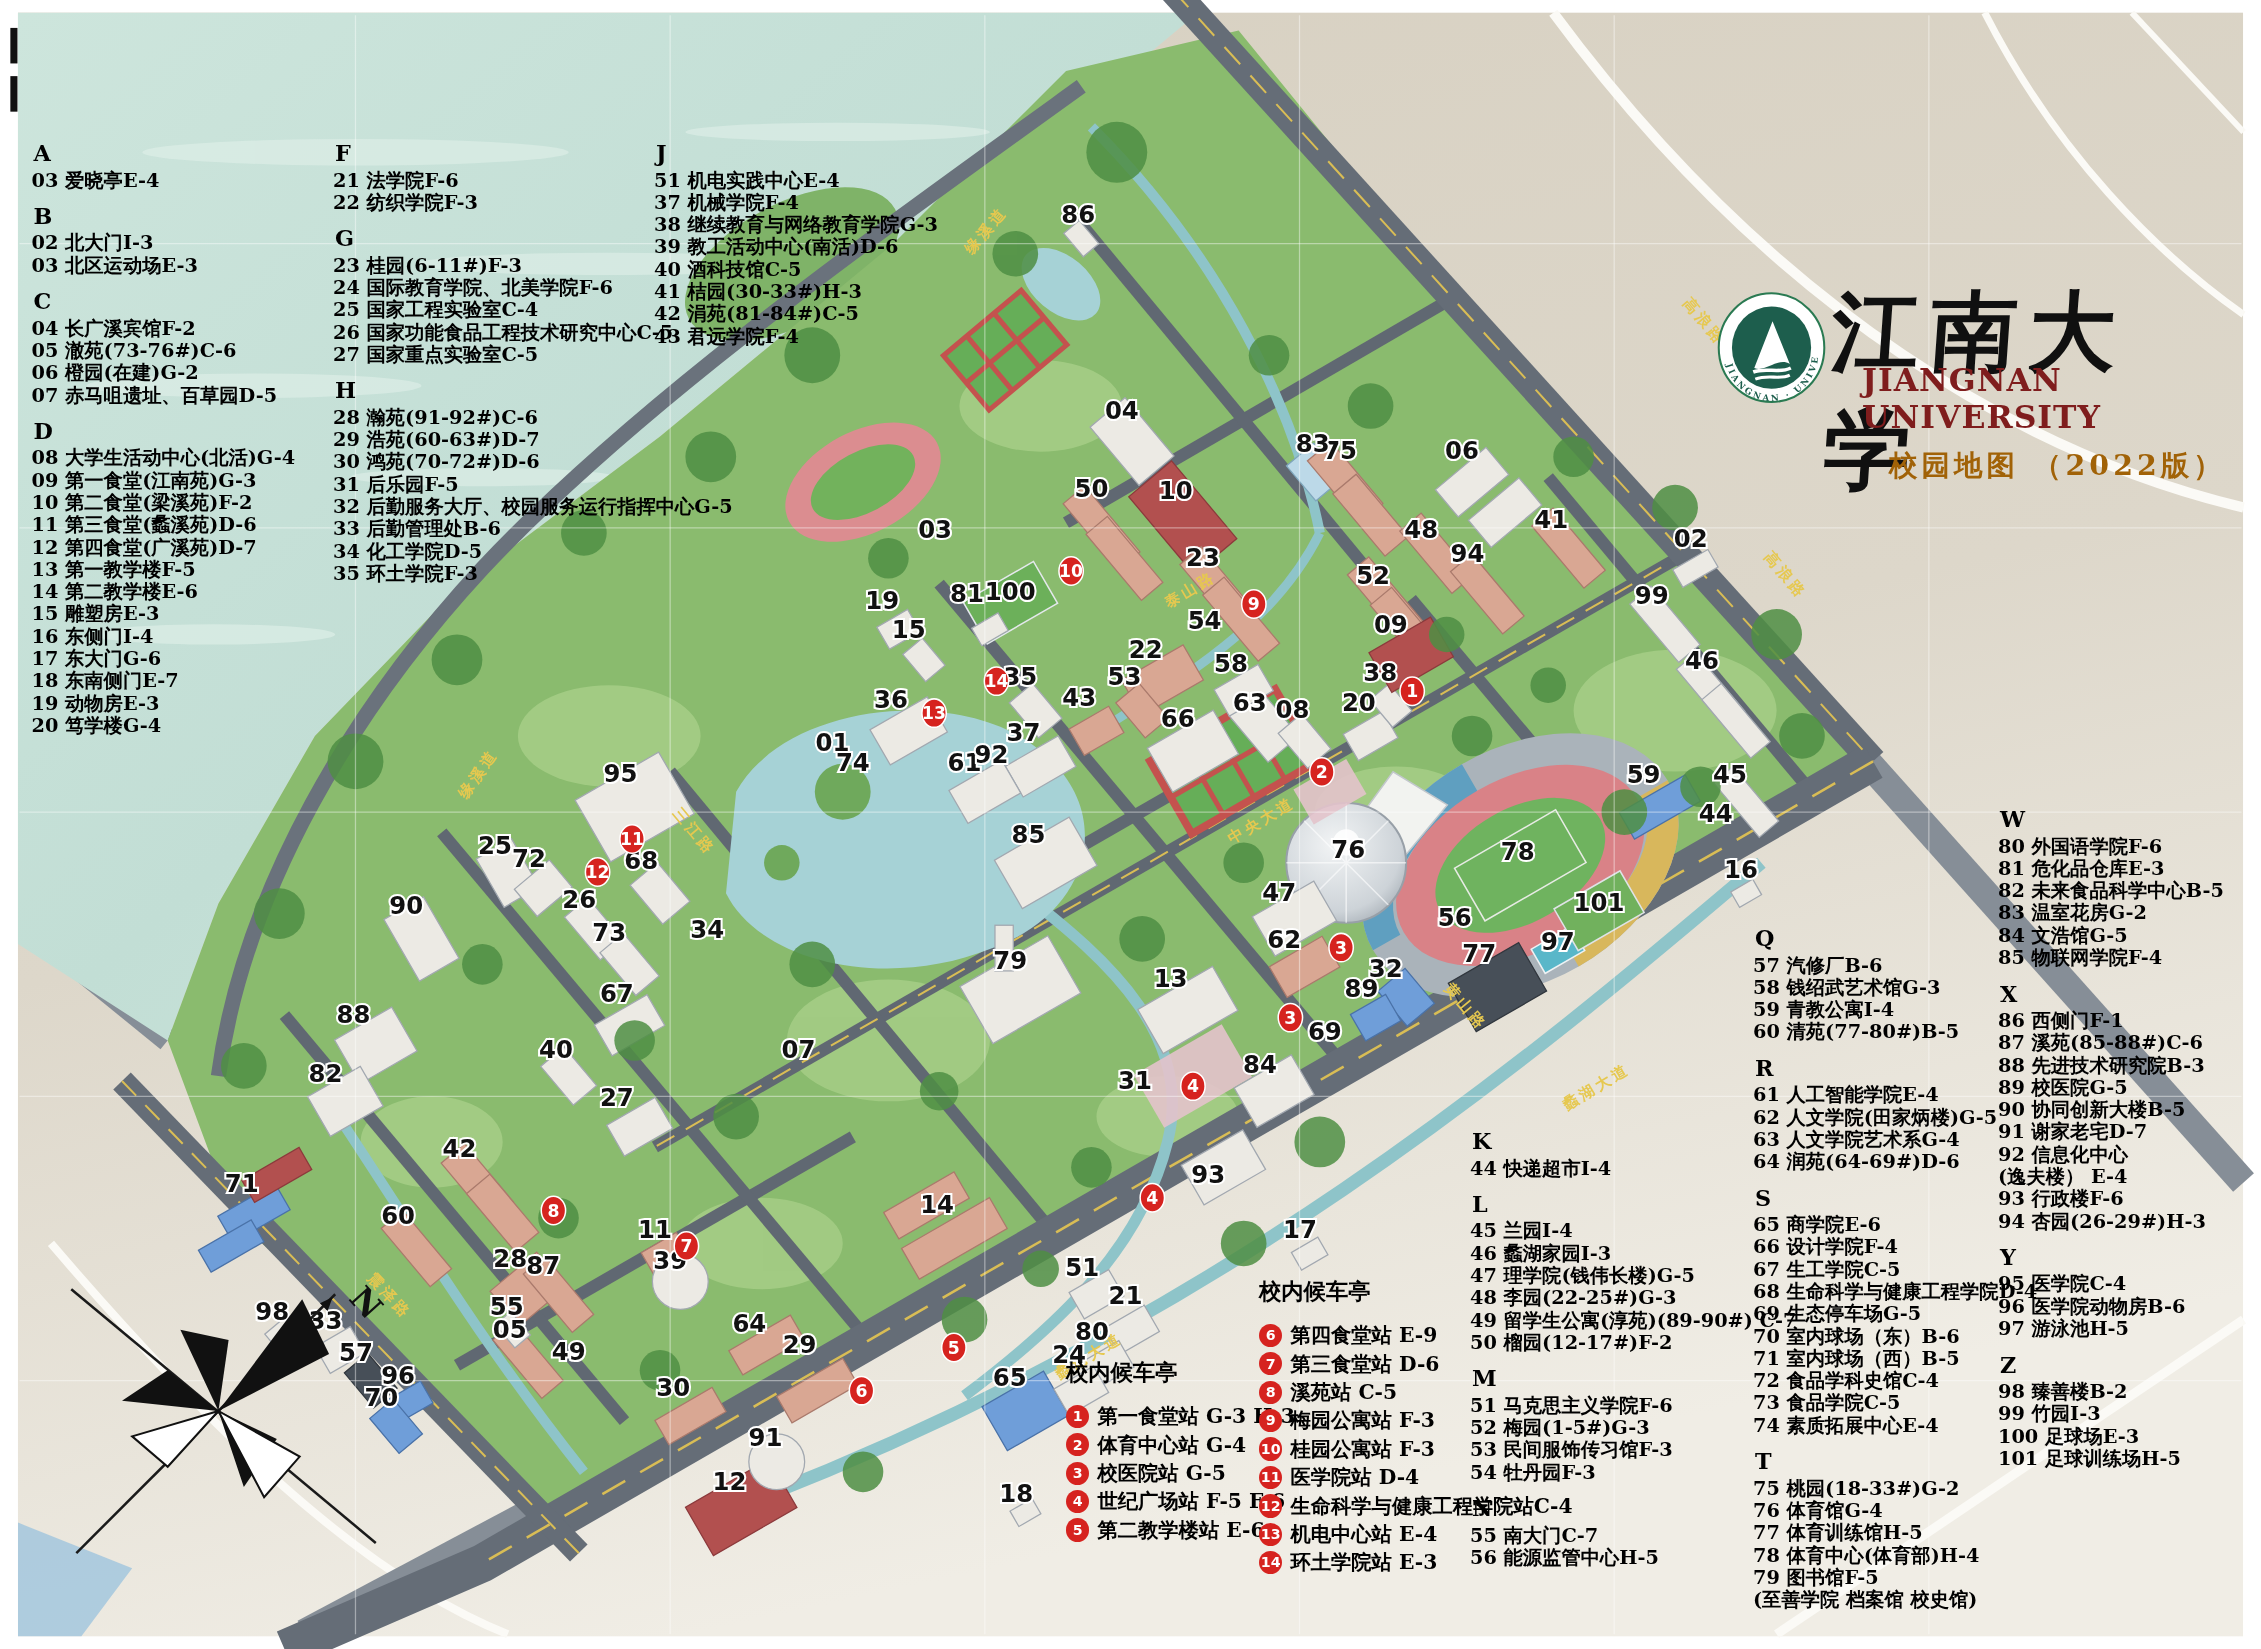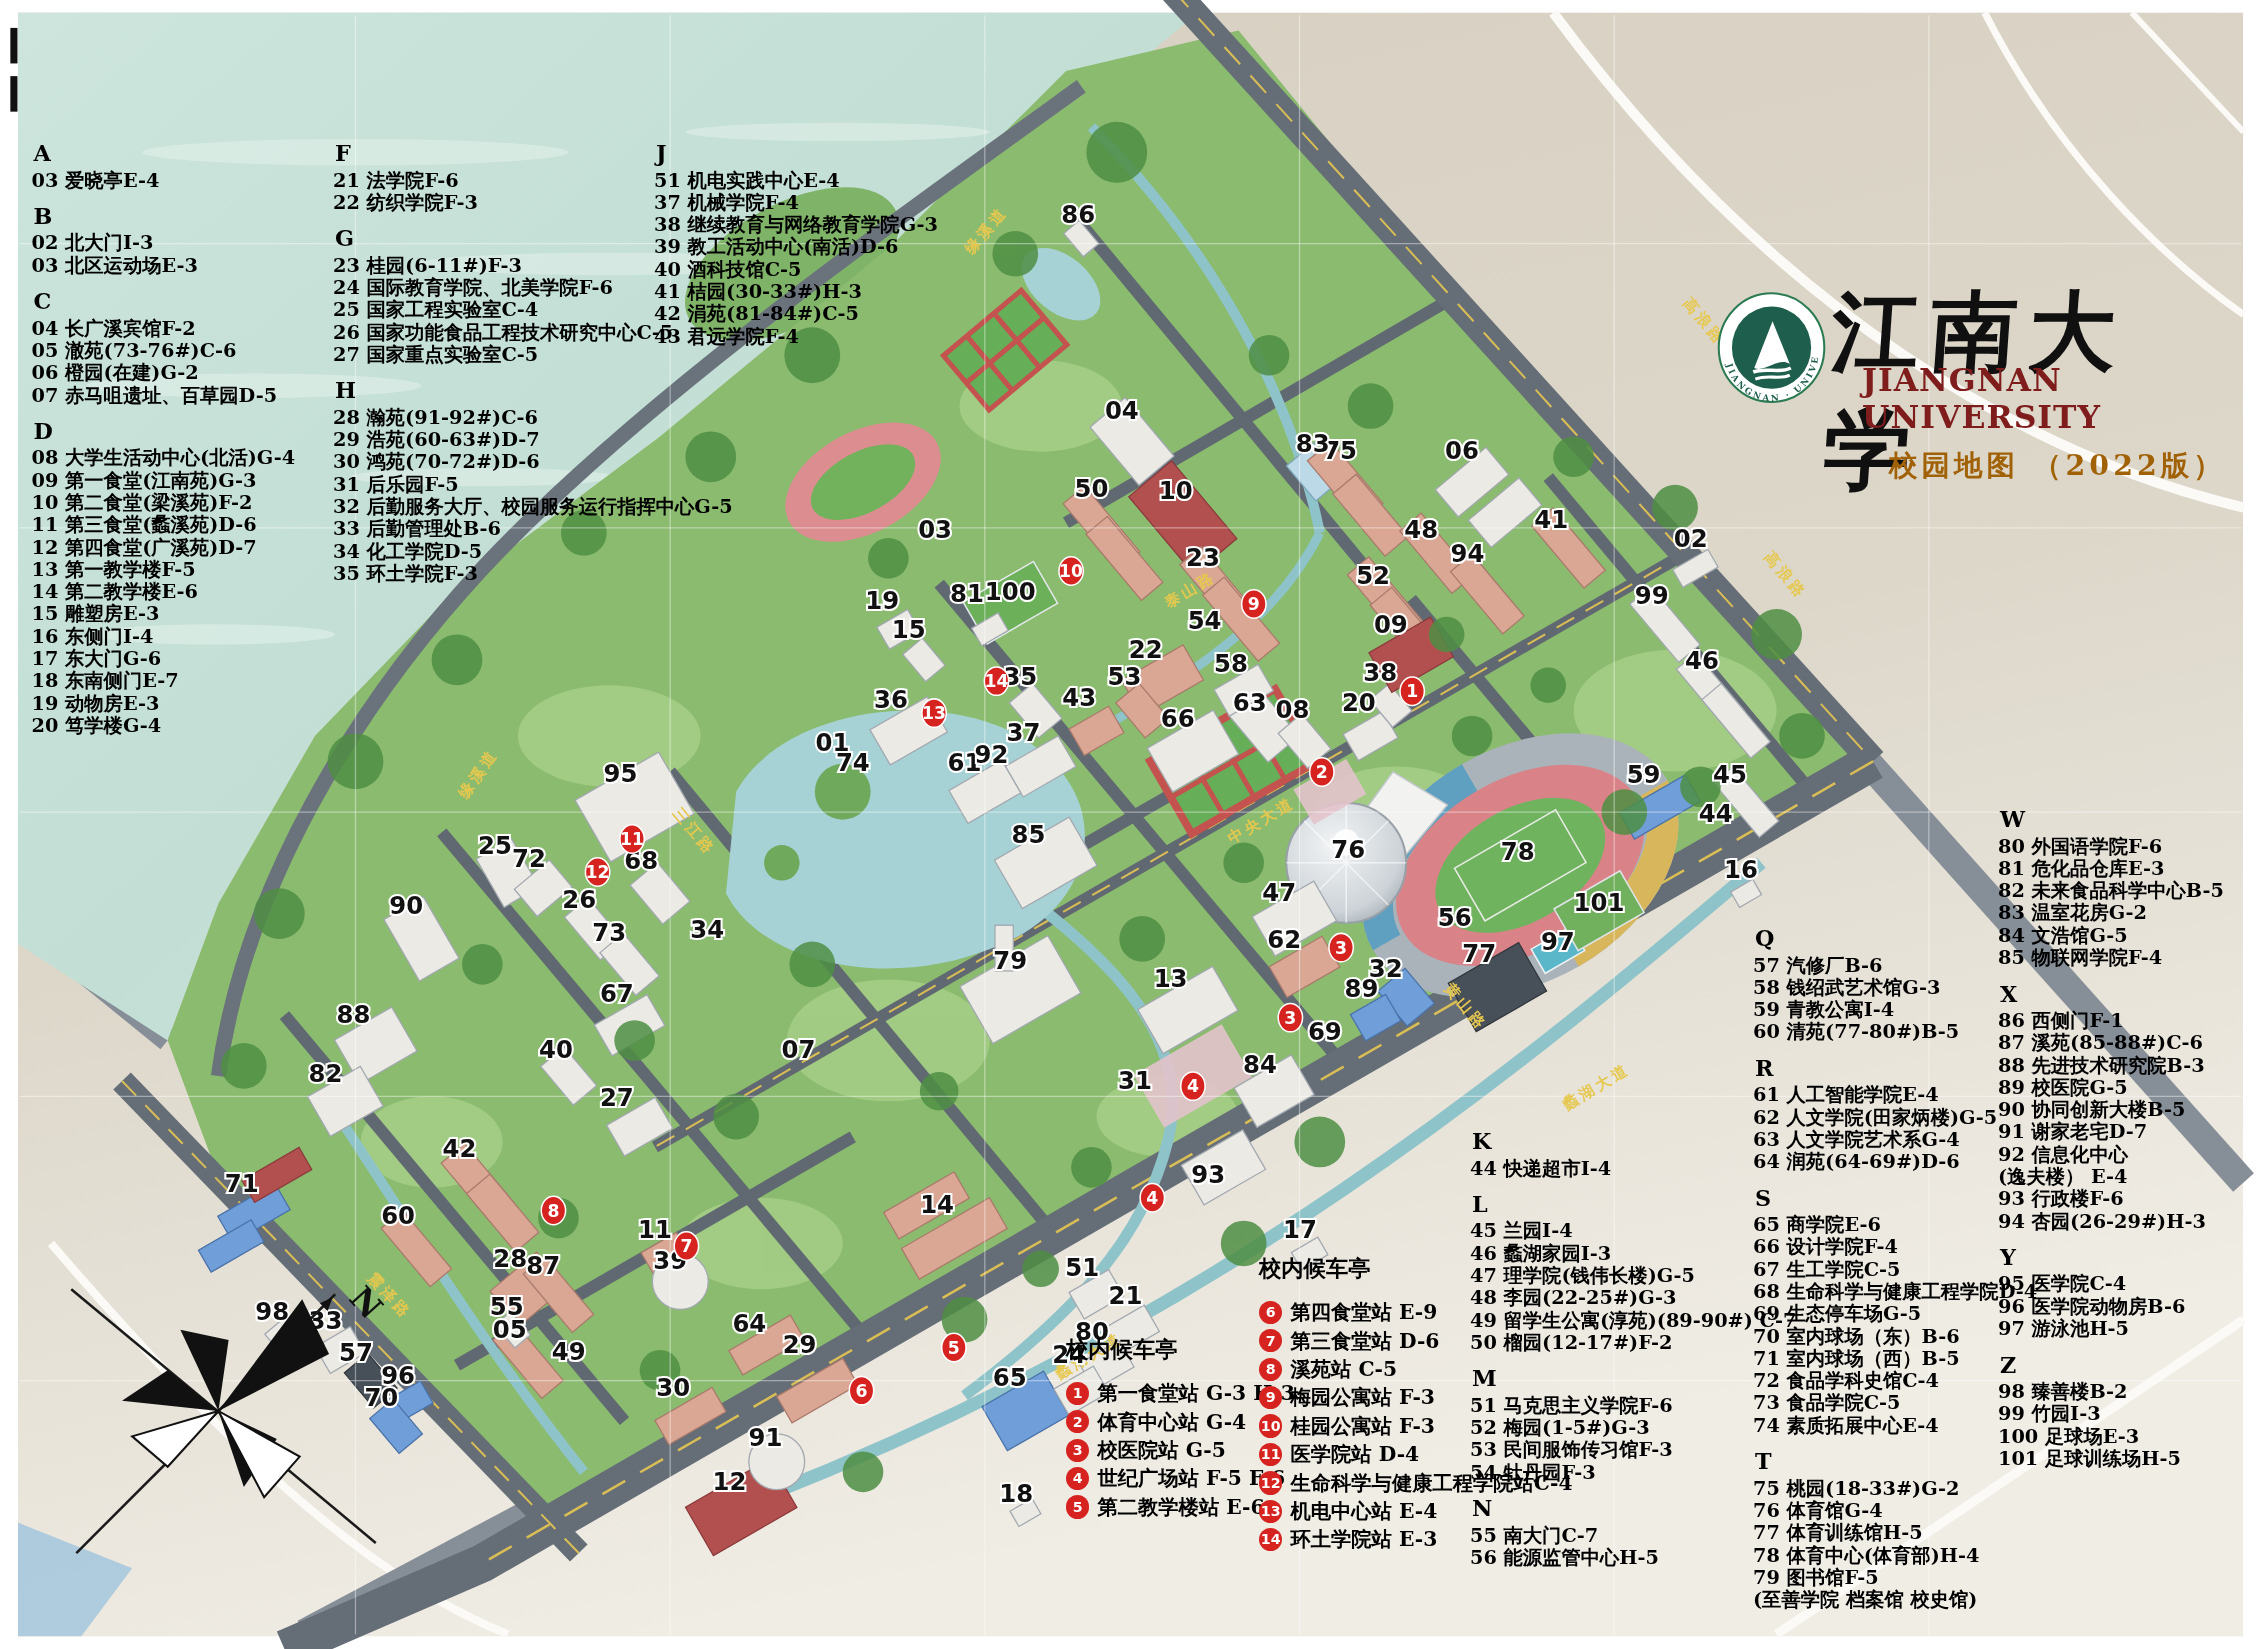--- a/index.html
+++ b/index.html
@@ -6,21 +6,21 @@
   body{width:2261px;height:1649px;position:relative;overflow:hidden;
        font-family:"DejaVu Serif","Liberation Serif",serif;}
   #map-svg{position:absolute;left:0;top:0;}
   .overlay{position:absolute;color:#1a1a1a;}
   
   .legend-col{position:absolute;white-space:nowrap;}
   .lh{font-size:22.3px;font-weight:bold;line-height:22.3px;margin:13.2px 0 5.1px 2px;}
   .li{font-size:19.3px;font-weight:bold;line-height:22.3px;white-space:pre;}
   
   .bus-block{position:absolute;white-space:nowrap;}
-  .bus-title{font-size:22.3px;font-weight:bold;margin-bottom:14.2px;}
+  .bus-title{font-size:22.3px;font-weight:bold;margin-bottom:14.2px;margin-top:23px;}
   .bi{font-size:20.3px;font-weight:bold;line-height:28.4px;display:flex;align-items:center;gap:8.1px;}
   .bnum{display:inline-flex;align-items:center;justify-content:center;
         width:23.4px;height:23.4px;border-radius:50%;background:#d6231f;color:#fff;
         font-family:"DejaVu Sans","Liberation Sans",sans-serif;font-size:14.2px;flex:0 0 23.4px;}
   
   #brand-zh{position:absolute;left:1828px;top:274px;width:345px;font-size:87px;
             font-weight:900;letter-spacing:11.2px;transform:skewX(-4deg);color:#101010;}
   #brand-en{position:absolute;left:1826px;top:361px;width:355px;font-size:31.5px;
             font-weight:900;letter-spacing:1px;color:#7f1d1d;margin-left:36px;}
   #brand-sub{position:absolute;left:1889px;top:447px;font-size:28.4px;font-weight:bold;color:#a16207;letter-spacing:4.1px;}

